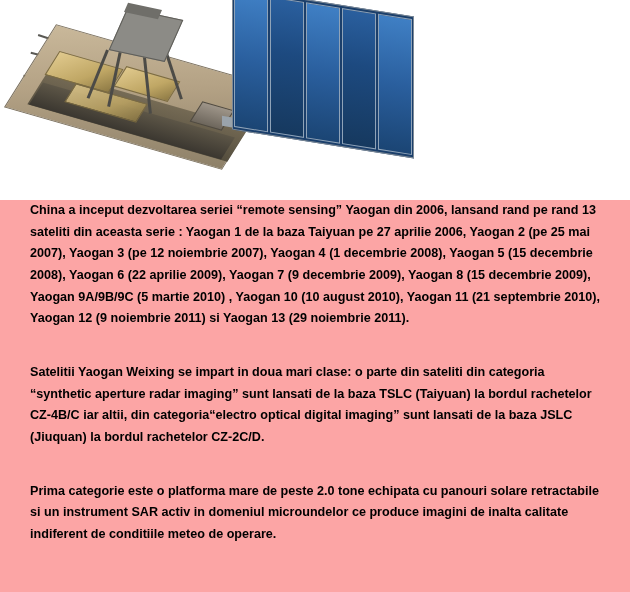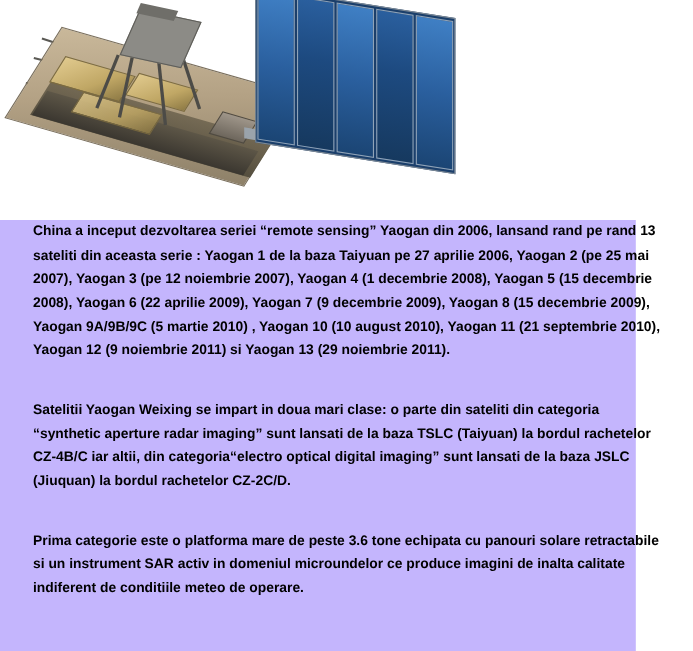--- a/index.html
+++ b/index.html
@@ -9,23 +9,23 @@
   }
   body {
     width: 630px;
     height: 592px;
     font-family: "Liberation Sans", sans-serif;
     color: #000000;
     overflow: hidden;
   }
   .page {
     position: relative;
-    width: 578px;
+    width: 630px;
     height: 592px;
-    background: #c4b5fd;
+    background: #fca5a5;
   }
 
   
   .figure {
     position: relative;
     width: 630px;
     height: 200px;
     background: #ffffff;
     overflow: hidden;
   }
@@ -231,16 +231,16 @@
         <div class="panel-cell"></div>
         <div class="panel-cell lit"></div>
       </div>
 
     </div>
   </div>
 
   <div class="body-text">
     <p class="para">China a inceput  dezvoltarea seriei “remote sensing” Yaogan din 2006, lansand rand pe rand 13 sateliti din aceasta serie : Yaogan 1 de la baza Taiyuan pe 27 aprilie 2006, Yaogan 2 (pe 25 mai 2007), Yaogan 3 (pe 12 noiembrie 2007), Yaogan 4 (1 decembrie 2008), Yaogan 5 (15 decembrie 2008), Yaogan 6 (22 aprilie 2009), Yaogan 7 (9 decembrie 2009), Yaogan 8 (15 decembrie 2009), Yaogan 9A/9B/9C (5 martie 2010) , Yaogan 10 (10 august 2010), Yaogan 11 (21 septembrie 2010), Yaogan 12 (9 noiembrie 2011) si Yaogan 13 (29 noiembrie 2011).</p>
     <p class="para block">Satelitii Yaogan Weixing se impart in doua mari clase: o parte din sateliti din categoria “synthetic aperture radar imaging” sunt lansati de la baza TSLC (Taiyuan) la bordul rachetelor CZ-4B/C iar altii, din categoria“electro optical digital imaging” sunt lansati de la baza JSLC (Jiuquan) la bordul rachetelor CZ-2C/D.</p>
-    <p class="para block">Prima categorie este o platforma mare de peste 3.6 tone echipata cu panouri solare retractabile si un instrument SAR activ in domeniul microundelor ce produce imagini de inalta calitate indiferent de conditiile meteo de operare.</p>
+    <p class="para block">Prima categorie este o platforma mare de peste 2.0 tone echipata cu panouri solare retractabile si un instrument SAR activ in domeniul microundelor ce produce imagini de inalta calitate indiferent de conditiile meteo de operare.</p>
   </div>
 
 </div>
 
 </body></html>

